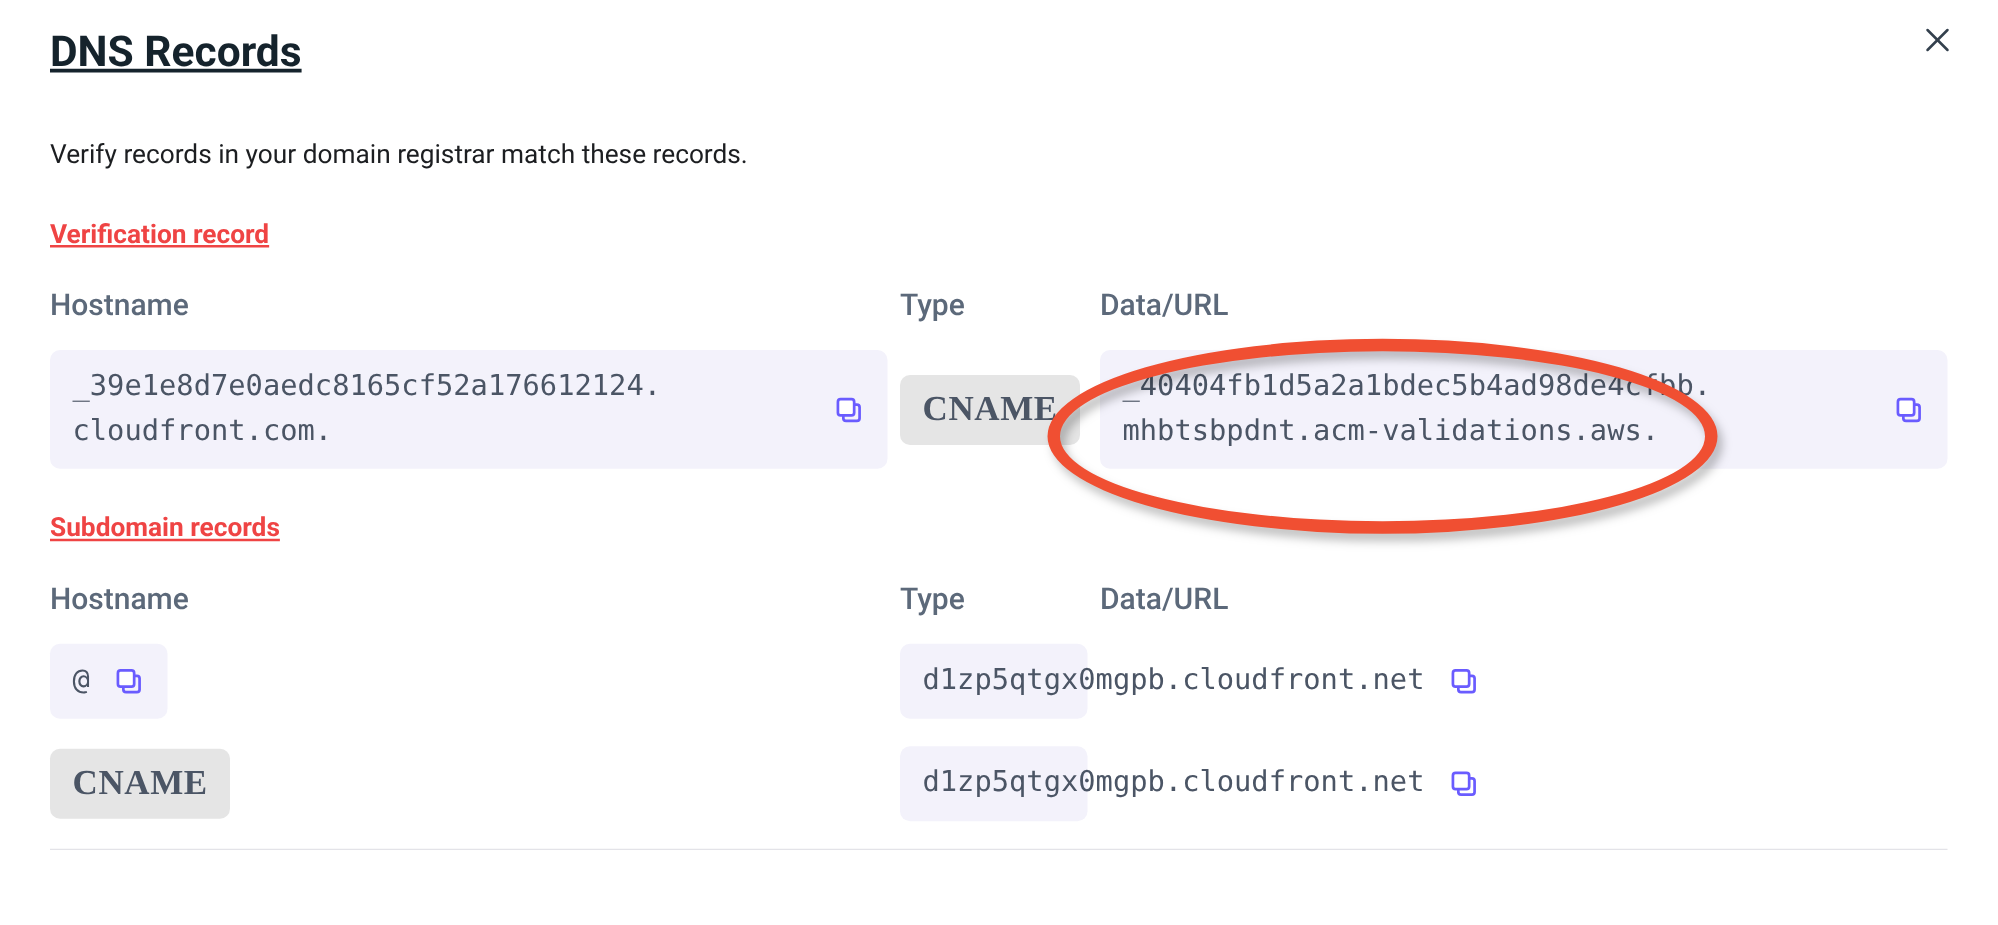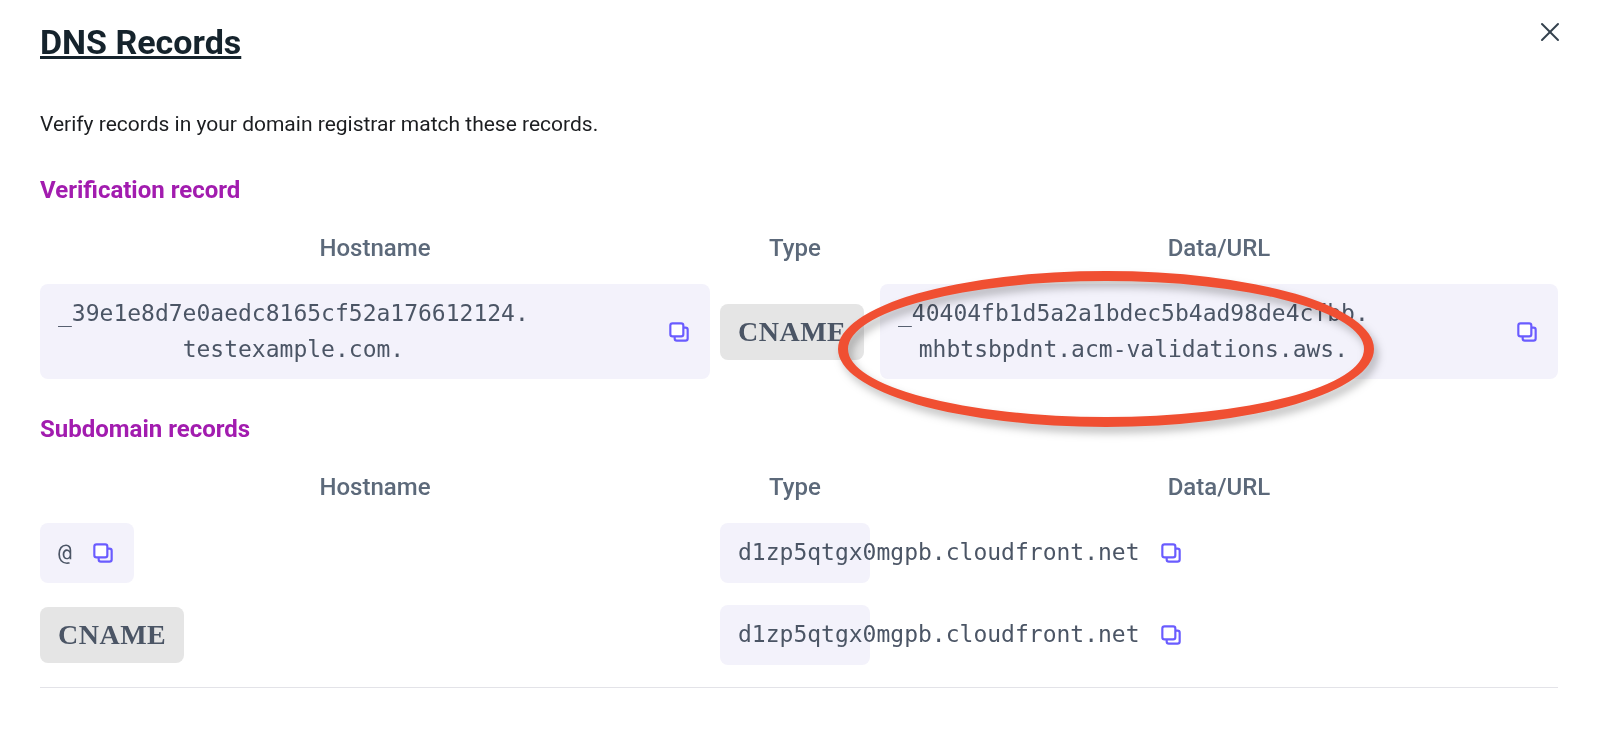--- a/index.html
+++ b/index.html
@@ -29,33 +29,33 @@
     color: #15232c;
     margin-bottom: 50px;
     text-decoration: underline;
   }
   .instruction {
     font-size: 21px;
     color: #1c1e21;
     margin-bottom: 40px;
   }
   .section-header {
-    font-size: 24px;
+    font-size: 21px;
     font-weight: 700;
-    color: #a21caf;
+    color: #ef4444;
     margin-bottom: 30px;
+    text-decoration: underline;
   }
   .table-wrapper { width: 100%; }
   .table-row {
     display: grid;
     grid-template-columns: 670px 150px 1fr;
     align-items: center;
     column-gap: 10px;
     margin-bottom: 22px;
-    text-align: center;
   }
   .col-header {
     font-size: 24px;
     font-weight: 500;
     color: #5c697a;
   }
   .cell-hostname, .cell-type, .cell-data { display: flex; align-items: center; }
   .value-pill {
     display: inline-flex;
     align-items: center;
@@ -123,21 +123,21 @@
   <div class="table-row">
     <div class="col-header">Hostname</div>
     <div class="col-header">Type</div>
     <div class="col-header">Data/URL</div>
   </div>
 
   <div class="table-row">
     <div class="cell-hostname">
       <div class="value-pill" style="width:100%; justify-content:space-between;">
         <span class="mono">_39e1e8d7e0aedc8165cf52a176612124.
-testexample.com.</span>
+cloudfront.com.</span>
         <span class="copy-icon">
           <svg width="26" height="26" viewBox="0 0 24 24">
               <rect x="8" y="8" width="12" height="12" rx="2" fill="none" stroke="#6a5cff" stroke-width="2"></rect>
               <rect x="4" y="4" width="12" height="12" rx="2" fill="#fff" stroke="#6a5cff" stroke-width="2"></rect>
             </svg>
         </span>
       </div>
     </div>
     <div class="cell-type">
       <span class="type-badge">CNAME</span>

